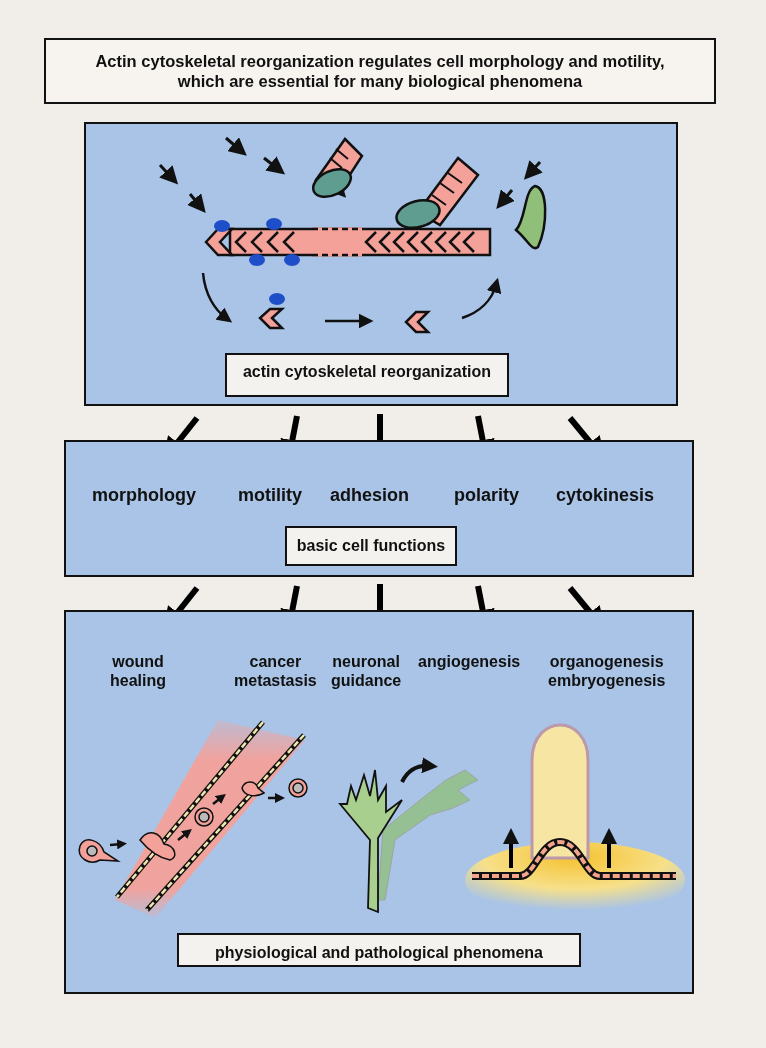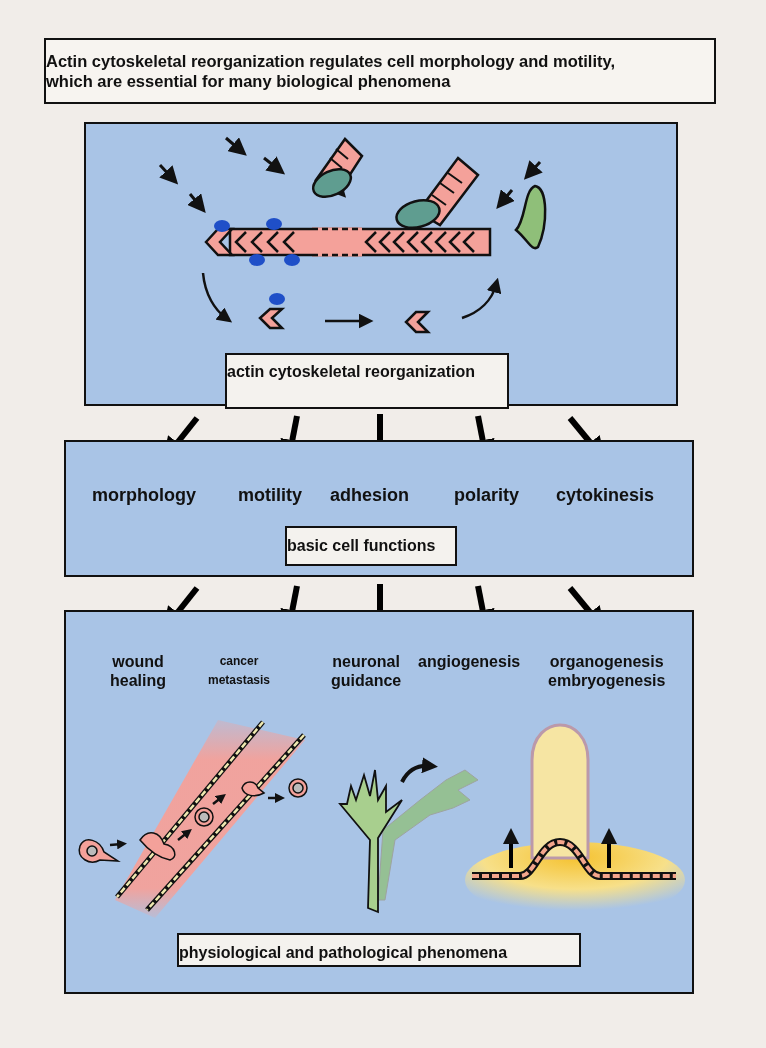--- a/index.html
+++ b/index.html
@@ -1,19 +1,19 @@
 <!DOCTYPE html>
 <html><head>
 <meta charset="utf-8">
 <style>
   html,body{margin:0;padding:0;}
   body{width:766px;height:1048px;background:#f1ede9;position:relative;overflow:hidden;font-family:"Liberation Sans",sans-serif;}
   .box{position:absolute;box-sizing:border-box;border:2px solid #111;}
   .blue{background:#a9c4e6;}
-  .label{position:absolute;box-sizing:border-box;border:2px solid #111;background:#f4f2ee;font-weight:bold;color:#111;text-align:left;}
+  .label{position:absolute;box-sizing:border-box;border:2px solid #111;background:#f4f2ee;font-weight:bold;color:#111;text-align:center;}
   .word{position:absolute;font-weight:bold;color:#111;text-align:center;white-space:nowrap;}
   svg{position:absolute;overflow:visible;}
 </style>
 </head>
 <body>
 
 <div class="label" style="left:44px;top:38px;width:672px;height:66px;padding-top:11px;font-size:16.5px;line-height:20px;background:#f7f4f0;">
   <div>Actin cytoskeletal reorganization regulates cell morphology and motility,</div>
   <div>which are essential for many biological phenomena</div>
 </div>
@@ -80,21 +80,21 @@
   </g>
 
   <path d="M535,186 C548,188 548,225 538,247 C532,252 528,240 516,230 C526,220 524,190 535,186 z" fill="#8fbf79" stroke="#111" stroke-width="2.5"></path>
 
   <path d="M203,273 C205,295 215,310 226,318" stroke="#111" stroke-width="2.5" fill="none" marker-end="url(#ah)"></path>
   <path d="M270,309 L282,309 L272,318 L282,328 L270,328 L260,318 z" fill="#f4a19a" stroke="#111" stroke-width="2.5"></path>
   <line x1="325" y1="321" x2="366" y2="321" stroke="#111" stroke-width="2.5" marker-end="url(#ah)"></line>
   <path d="M416,312 L428,312 L418,322 L428,332 L416,332 L406,322 z" fill="#f4a19a" stroke="#111" stroke-width="2.5"></path>
   <path d="M462,318 C480,312 492,300 496,285" stroke="#111" stroke-width="2.5" fill="none" marker-end="url(#ah)"></path>
 </svg>
-<div class="label" style="left:225px;top:353px;width:284px;height:56px;line-height:34px;font-size:16px;">actin cytoskeletal reorganization</div>
+<div class="label" style="left:225px;top:353px;width:284px;height:44px;line-height:34px;font-size:16px;">actin cytoskeletal reorganization</div>
 
 <svg style="left:0;top:0;" width="766" height="1048">
   <defs>
     <marker id="big" markerWidth="4" markerHeight="4" refX="2" refY="2" orient="auto" markerUnits="strokeWidth">
       <path d="M0,0 L4,2 L0,4 z" fill="#000"></path>
     </marker>
   </defs>
   <g stroke="#000" stroke-width="6" marker-end="url(#big)">
     <line x1="197" y1="418" x2="170" y2="452"></line>
     <line x1="297" y1="416" x2="290" y2="452"></line>
@@ -115,21 +115,21 @@
 <div class="word" style="left:330px;top:485px;font-size:18px;">adhesion</div>
 <div class="word" style="left:454px;top:485px;font-size:18px;">polarity</div>
 <div class="word" style="left:556px;top:485px;font-size:18px;">cytokinesis</div>
 <div class="label" style="left:285px;top:526px;width:172px;height:40px;line-height:36px;font-size:16px;">basic cell functions</div>
 
 <div class="box blue" style="left:64px;top:610px;width:630px;height:384px;"></div>
 <div class="word" style="left:110px;top:652px;font-size:16px;line-height:19px;">
   <div>wound</div>
   <div>healing</div>
 </div>
-<div class="word" style="left:208px;top:652px;font-size:12px;line-height:19px;">
+<div class="word" style="left:234px;top:652px;font-size:16px;line-height:19px;">
   <div>cancer</div>
   <div>metastasis</div>
 </div>
 <div class="word" style="left:331px;top:652px;font-size:16px;line-height:19px;text-align:center;">
   <div>neuronal</div>
   <div>guidance</div>
 </div>
 <div class="word" style="left:418px;top:652px;font-size:16px;line-height:19px;">
   <div>angiogenesis</div>
 </div>

